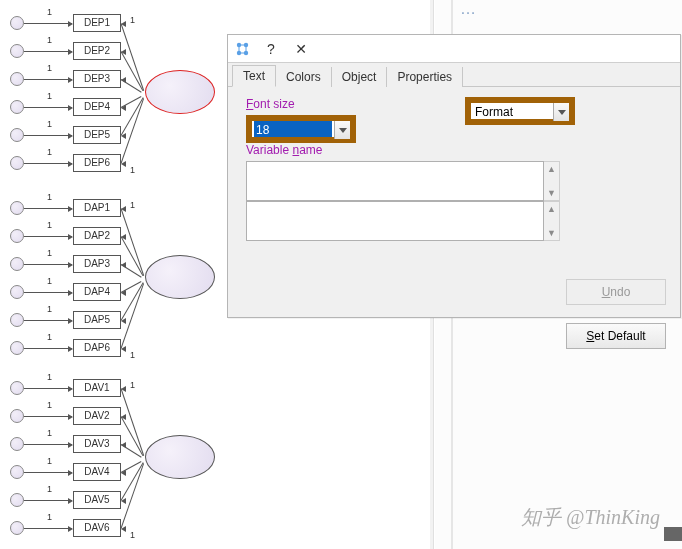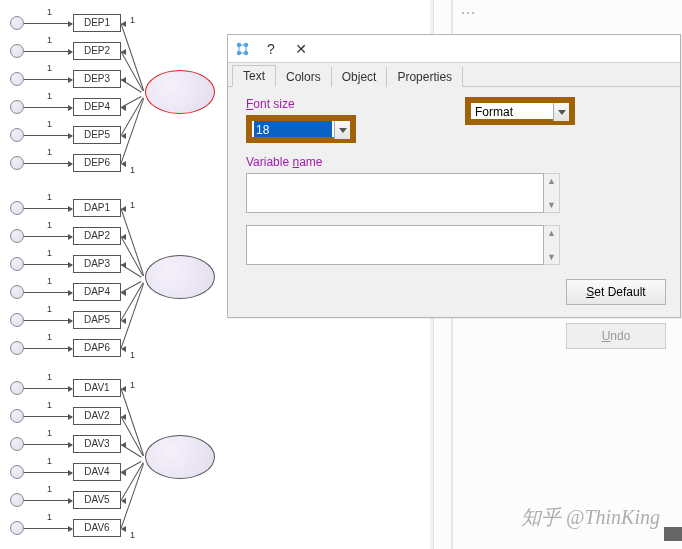--- a/index.html
+++ b/index.html
@@ -42,21 +42,21 @@
   .col { flex: 1; }
   .lbl { font-size: 12px; color: #a21caf; margin-bottom: 4px; }
   .ul { text-decoration: underline; }
   .combo { position: relative; width: 110px; height: 28px; border: 6px solid #a16207; background: #fff; }
   .combo.sel { width: 110px; }
   .combo .val { position: absolute; left: 2px; right: 18px; top: 0; bottom: 0; line-height: 18px; font-size: 12px; padding-left: 2px; }
   .combo .val.hi { background: #0a63c2; color: #fff; }
   .combo .arrow { position: absolute; right: 0; top: 0; width: 16px; height: 18px; background: linear-gradient(#fafafa,#e4e4e4); border-left: 1px solid #aaa; display: flex; align-items: center; justify-content: center; }
   .combo .arrow:after { content: ""; border-left: 4px solid transparent; border-right: 4px solid transparent; border-top: 5px solid #555; }
 
-  .area-wrap { margin-top: 12px; }
+  .area-wrap { }
   .ta-wrap { display: flex; }
   .txtarea { width: 298px; height: 40px; border: 1px solid #b0b0b0; background: #fff; resize: none; font: inherit; padding: 2px 4px; }
   .sb { width: 16px; height: 40px; background: #f0f0f0; border: 1px solid #cfcfcf; border-left: none; display: flex; flex-direction: column; justify-content: space-between; }
   .sb div { height: 14px; display: flex; align-items: center; justify-content: center; color: #8a8a8a; font-size: 9px; }
 
   .rightcol { position: absolute; right: 14px; top: 192px; display: flex; flex-direction: column; gap: 18px; }
   .btn { width: 100px; height: 26px; border: 1px solid #b3b3b3; background: linear-gradient(#fafafa,#e8e8e8); text-align: center; line-height: 24px; font-size: 12px; cursor: default; }
   .btn.disabled { color: #9a9a9a; border-color: #cfcfcf; background: #efefef; }
 
   .watermark { position: absolute; right: 22px; bottom: 18px; color: rgba(120,120,120,0.6); font-style: italic; font-size: 20px; font-family: serif; pointer-events: none; }
@@ -308,21 +308,21 @@
         <div class="ta-wrap">
           <textarea class="txtarea" style=""></textarea>
           <div class="sb">
               <div>▲</div>
               <div>▼</div>
             </div>
         </div>
       </div>
 
       <div class="rightcol">
+        <div class="btn disabled"><span class="ul">U</span><span>ndo</span></div>
         <div class="btn"><span class="ul">S</span><span>et Default</span></div>
-        <div class="btn disabled"><span class="ul">U</span><span>ndo</span></div>
       </div>
     </div>
   </div>
 
   <div class="watermark">知乎 @ThinKing</div>
   <div class="wm-badge"></div>
 </div>
 
 </body></html>

